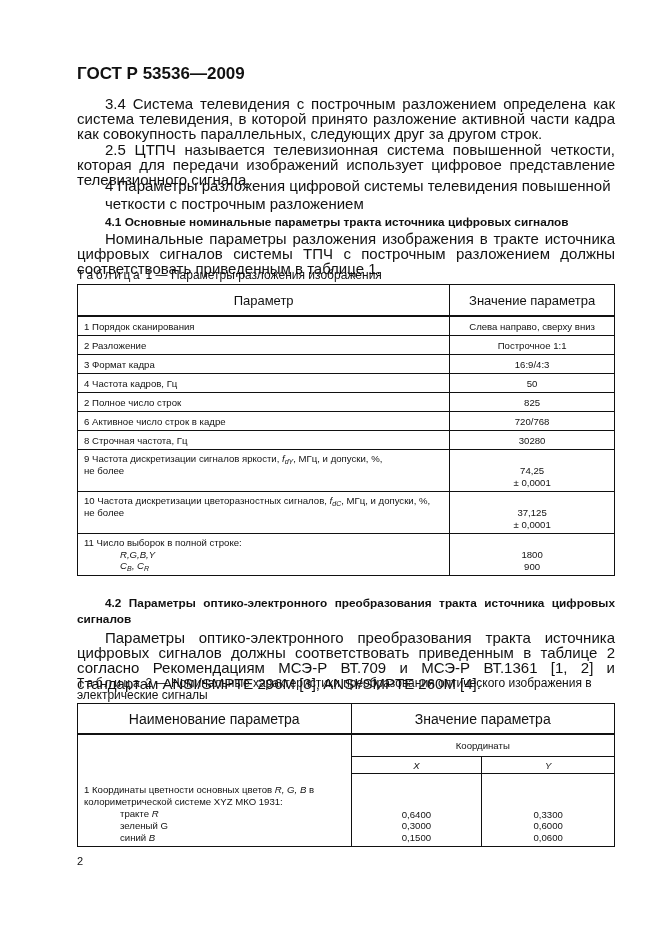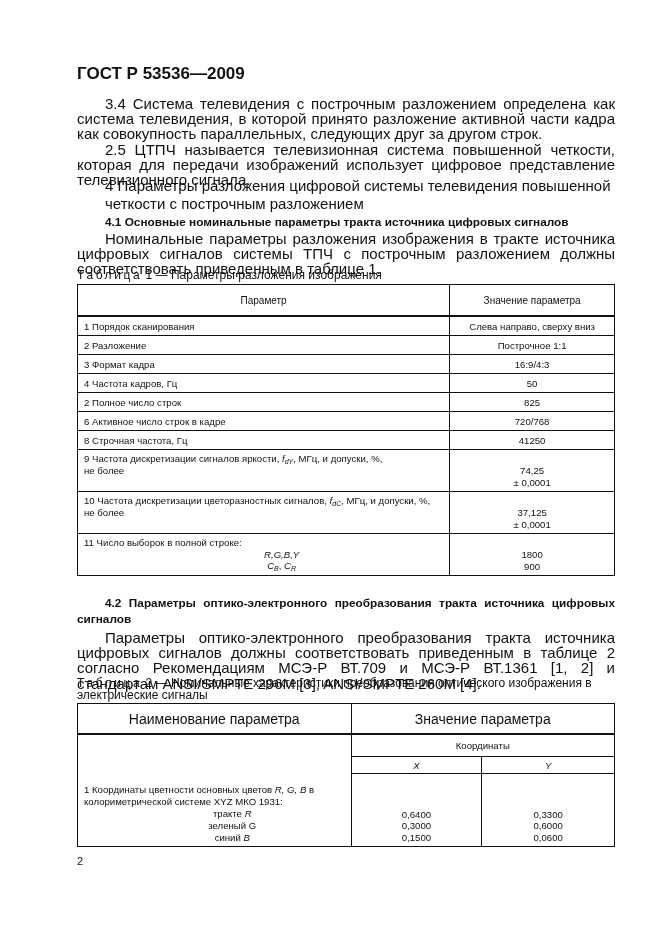--- a/index.html
+++ b/index.html
@@ -9,37 +9,37 @@
   .hdr { left: 77px; top: 64px; font-size: 17px; font-weight: bold; }
   .para { left: 77px; width: 538px; font-size: 15px; line-height: 15.2px; text-align: justify; }
   .para .ind { display: inline-block; width: 28px; }
   .h1 { left: 105px; top: 177px; width: 510px; font-size: 15px; font-weight: normal; line-height: 18px; }
   .h2 { left: 77px; font-size: 11.8px; font-weight: bold; line-height: 15.5px; }
   .cap { left: 77px; font-size: 12px; line-height: 12px; width: 538px; }
   .cap .sp { letter-spacing: 2.6px; }
   table { border-collapse: collapse; position: absolute; font-size: 9.6px; }
   td, th { border: 1px solid #111; padding: 0 6px; vertical-align: middle; font-weight: normal; }
   .t1 { left: 77px; top: 284px; width: 538px; }
-  .t1 th { height: 30px; font-size: 10px; text-align: center; }
+  .t1 th { height: 30px; font-size: 13px; text-align: center; }
   .t1 tr.hb th { border-bottom: 2.5px solid #111; }
   .t1 td { height: 18px; }
   .t1 td.v { text-align: center; }
   .t1 td.tall { height: 38px; vertical-align: top; padding-top: 3px; }
   .t1 td.tallv { vertical-align: bottom; padding-bottom: 2px; line-height: 12px; text-align: center; }
   .t1 td.last { height: 37px; vertical-align: top; padding-top: 3px; line-height: 11.5px; }
   .t2 { left: 77px; top: 703px; width: 538px; }
   .t2 th { height: 29px; font-size: 14px; text-align: center; }
   .t2 tr.hb th { border-bottom: 2.5px solid #111; }
   .t2 td.c { text-align: center; height: 21px; }
   .t2 td.xy { text-align: center; height: 16px; font-style: italic; }
   .t2 td.body { vertical-align: top; padding-top: 3px; line-height: 12px; }
   .t2 td.bodyv { text-align: center; vertical-align: bottom; padding-bottom: 3px; line-height: 11.4px; }
   .it { font-style: italic; }
   .sub { font-size: 7px; vertical-align: -2px; font-style: italic; }
-  .indent2 { padding-left: 36px; display: block; text-align: center; }
+  .indent2 { padding-left: 36px; display: block; }
   .pnum { left: 77px; top: 855px; font-size: 11px; }
 </style>
 </head>
 <body>
 
 <div class="abs hdr">ГОСТ Р 53536—2009</div>
 
 <div class="abs para" style="top:96px;"><span class="ind"></span><span>3.4 Система телевидения с построчным разложением определена как система телевидения, в которой принято разложение активной части кадра как совокупность параллельных, следующих друг за другом строк.</span></div>
 
 <div class="abs para" style="top:142px;"><span class="ind"></span><span>2.5 ЦТПЧ называется телевизионная система повышенной четкости, которая для передачи изображений использует цифровое представление телевизионного сигнала.</span></div>
@@ -81,21 +81,21 @@
   <tr>
         <td>2 Полное число строк</td>
         <td class="v">825</td>
       </tr>
   <tr>
         <td>6 Активное число строк в кадре</td>
         <td class="v">720/768</td>
       </tr>
   <tr>
         <td>8 Строчная частота, Гц</td>
-        <td class="v">41250</td>
+        <td class="v">30280</td>
       </tr>
   <tr>
     <td class="tall"><span>9 Частота дискретизации сигналов яркости, </span><span class="it">f</span><span class="sub">dY</span><span>, МГц, и допуски, %,</span><br><span>не более</span></td>
     <td class="tallv"><span>74,25</span><br><span>± 0,0001</span></td>
   </tr>
   <tr>
     <td class="tall"><span>10 Частота дискретизации цветоразностных сигналов, </span><span class="it">f</span><span class="sub">dC</span><span>, МГц, и допуски, %,</span><br><span>не более</span></td>
     <td class="tallv"><span>37,125</span><br><span>± 0,0001</span></td>
   </tr>
   <tr>

